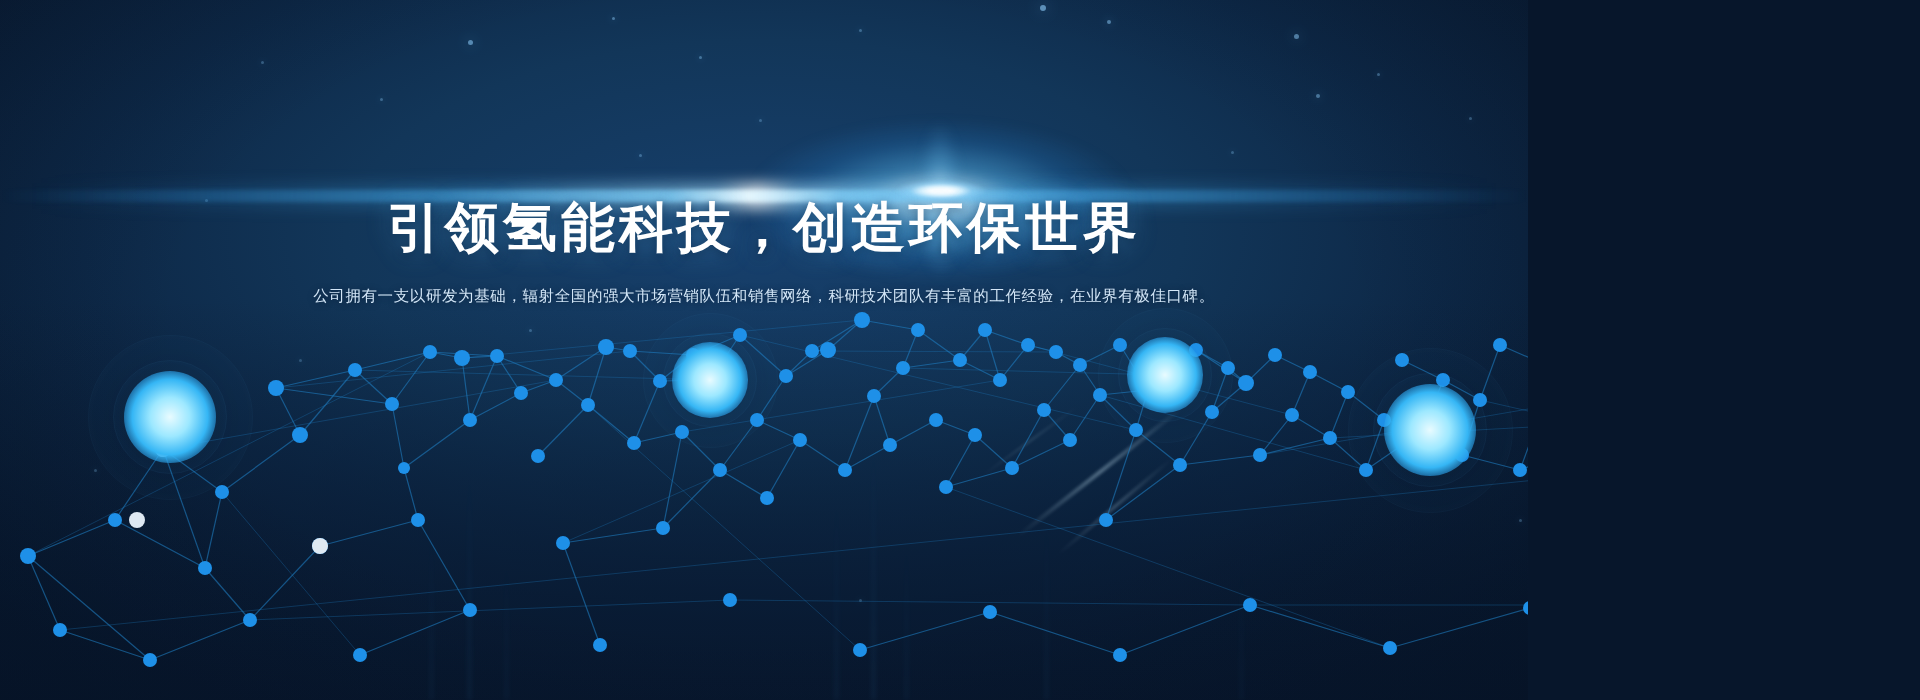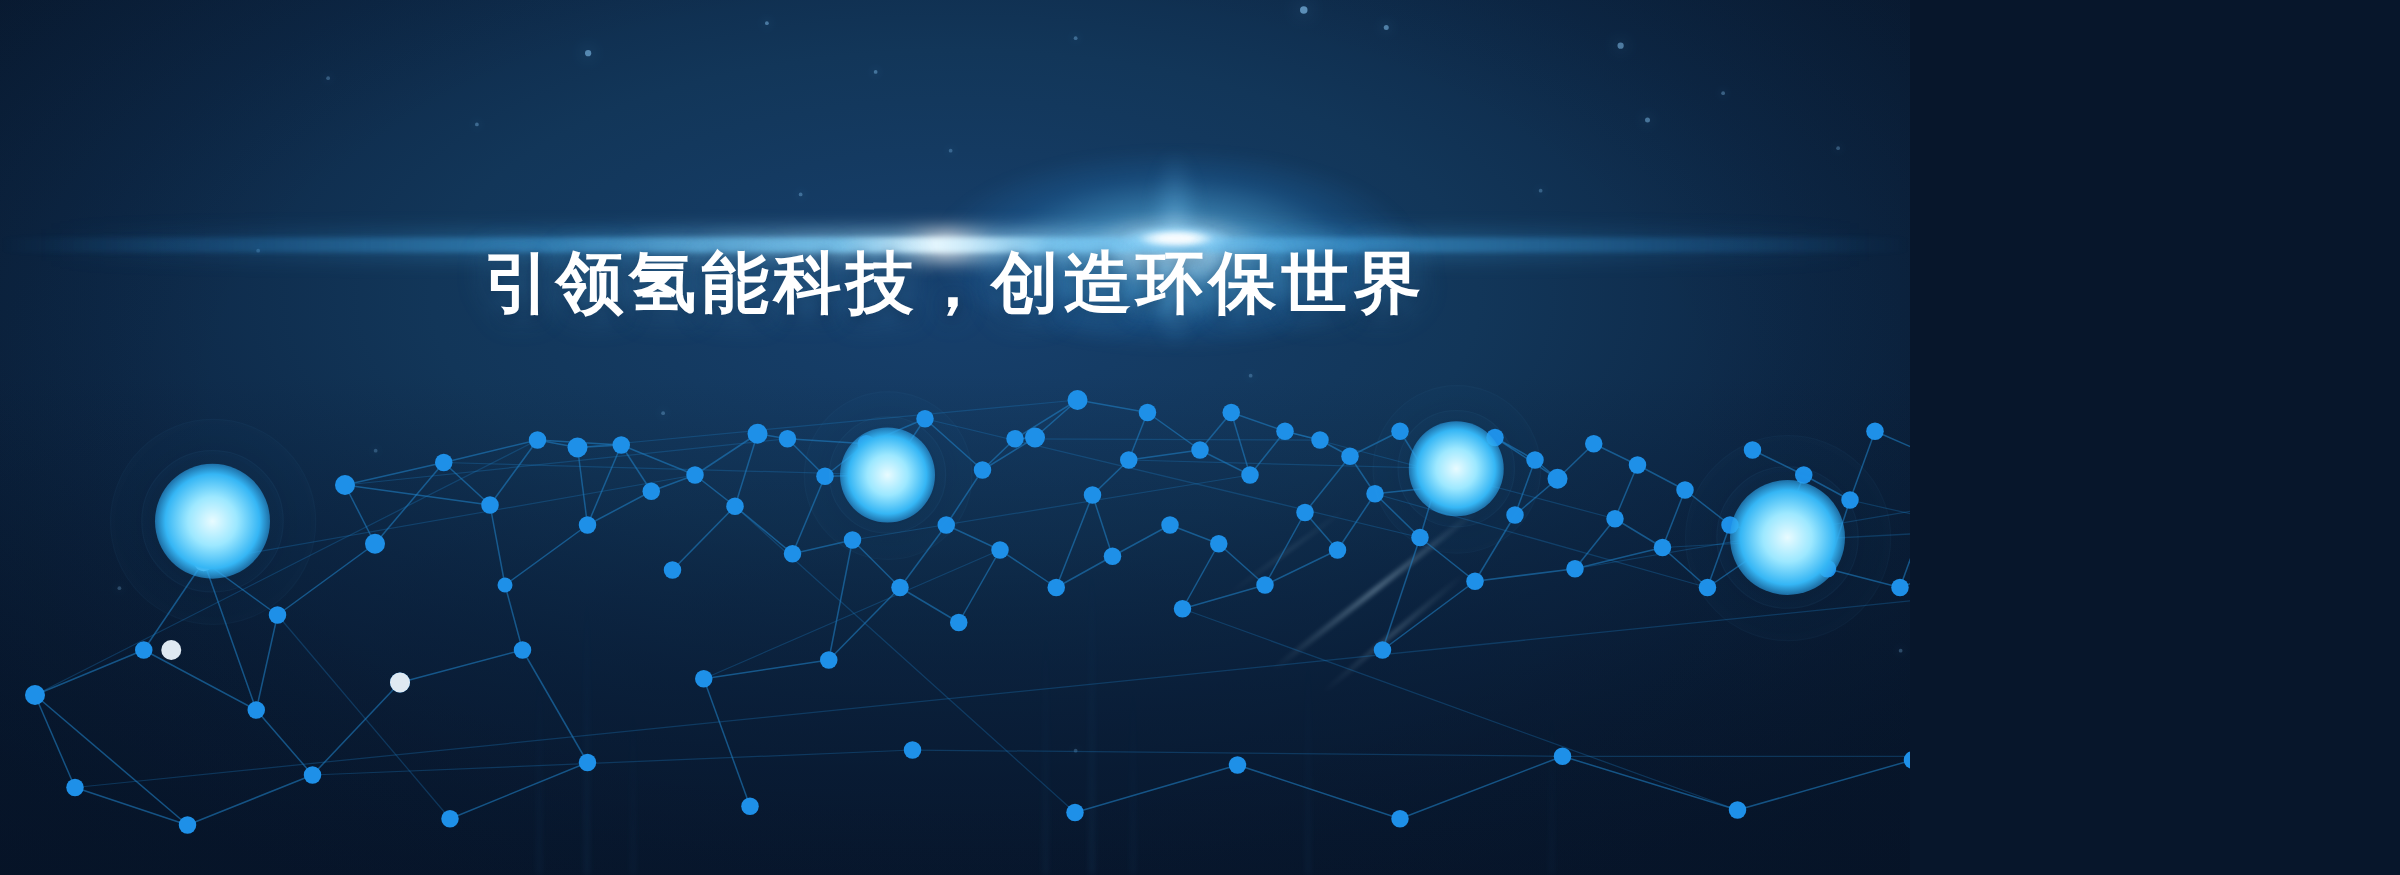--- a/index.html
+++ b/index.html
@@ -479,15 +479,16 @@
   <div class="flare-wrap">
     <div class="flare-glow"></div>
     <div class="flare-ray"></div>
     <div class="flare-band2"></div>
     <div class="flare-band"></div>
     <div class="flare-core"></div>
   </div>
 
   <div class="copy">
     <h1 class="hero-title">引领氢能科技，创造环保世界</h1>
+    <p class="hero-sub">公司拥有一支以研发为基础，辐射全国的强大市场营销队伍和销售网络，科研技术团队有丰富的工作经验，在业界有极佳口碑。</p>
   </div>
 
 </div>
 
 </body></html>

